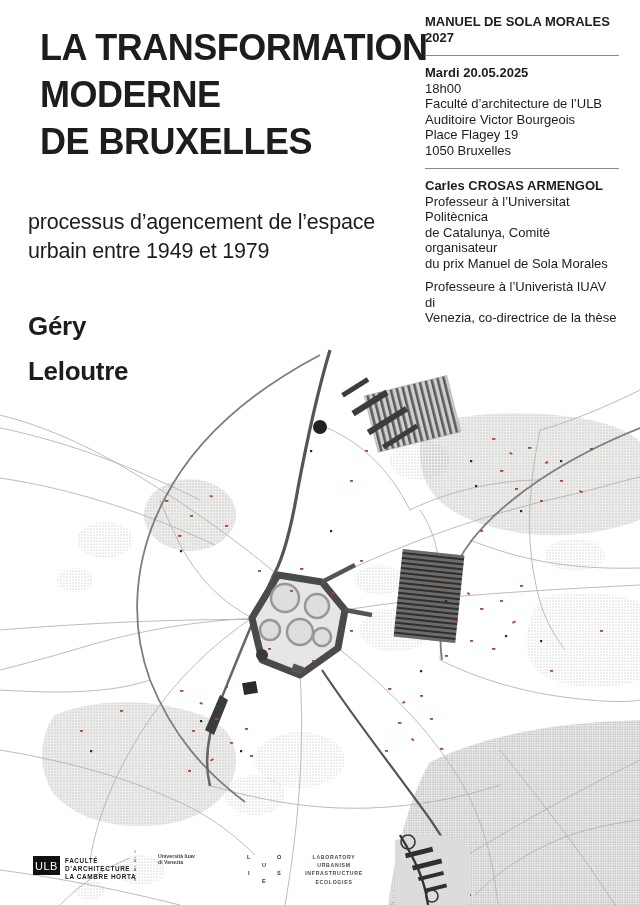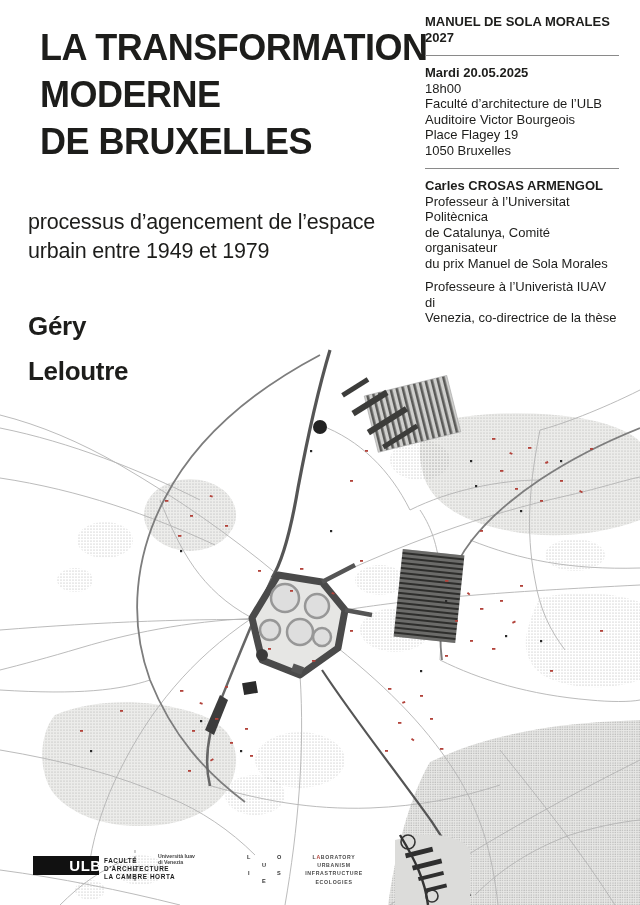--- a/index.html
+++ b/index.html
@@ -31,22 +31,22 @@
   .rightcol .sep{border:none;border-top:1px solid #8a8a8a;margin:10px 0 9px 0;}
   .rightcol .gap{height:8px;}
 
   
   .mapwrap{left:0;top:330px;width:640px;height:575px;}
 
   
   .ulb-lockup{left:33px;top:856px;display:flex;align-items:flex-start;}
   .ulb-box{
     width:27px;height:19px;background:#111;color:#fff;
-    font-size:15px;font-weight:bold;letter-spacing:0.5px;
-    display:flex;align-items:center;justify-content:center;padding-left:39px;
+    font-size:11px;font-weight:normal;letter-spacing:0.5px;
+    display:flex;align-items:center;justify-content:center;
   }
   .ulb-fac{
     margin-left:5px;font-size:6.4px;font-weight:bold;letter-spacing:0.6px;
     line-height:8.2px;color:#1a1a1a;padding-top:0.5px;
   }
   .iuav-vert{
     left:131px;top:850px;font-size:3.6px;line-height:4.6px;color:#555;
     text-align:center;width:8px;font-weight:bold;
   }
   .iuav-name{

